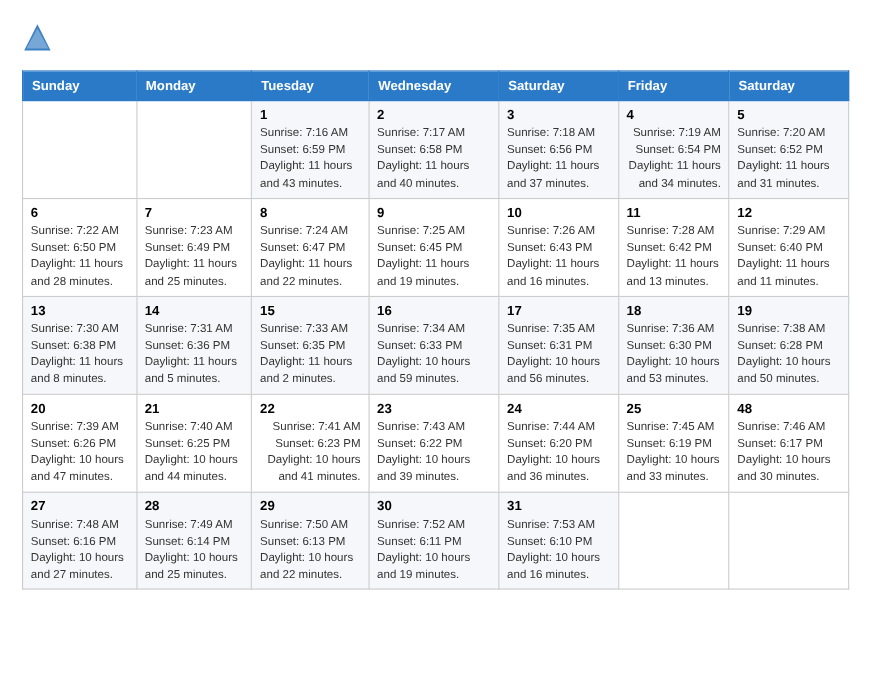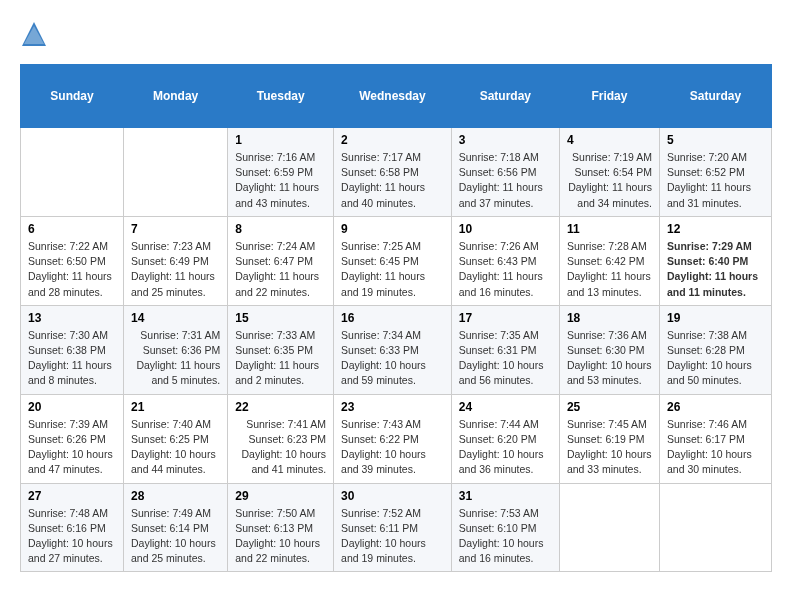--- a/index.html
+++ b/index.html
@@ -46,22 +46,22 @@
       color: #555;
     }
     table {
       width: 100%;
       border-collapse: collapse;
       font-size: 11px;
     }
     thead th {
       background-color: #2a7ac7;
       color: #fff;
-      padding: 24px 8px;
-      text-align: center;
+      padding: 6px 8px;
+      text-align: left;
       font-size: 12px;
       font-weight: bold;
       border: 1px solid #2a7ac7;
     }
     tbody td {
       border: 1px solid #ccc;
       padding: 5px 7px;
       vertical-align: top;
       min-height: 80px;
       background: #fff;
@@ -183,35 +183,35 @@
 Daylight: 11 hours and 16 minutes.</div>
         </td>
         <td>
           <span class="day-num">11</span>
           <div class="day-info" style="white-space: pre-line;">Sunrise: 7:28 AM
 Sunset: 6:42 PM
 Daylight: 11 hours and 13 minutes.</div>
         </td>
         <td>
           <span class="day-num">12</span>
-          <div class="day-info" style="white-space: pre-line; font-weight: bold;">Sunrise: 7:29 AM
+          <div class="day-info" style="white-space: pre-line;">Sunrise: 7:29 AM
 Sunset: 6:40 PM
 Daylight: 11 hours and 11 minutes.</div>
         </td>
       </tr>
       <tr>
         <td>
           <span class="day-num">13</span>
           <div class="day-info" style="white-space: pre-line;">Sunrise: 7:30 AM
 Sunset: 6:38 PM
 Daylight: 11 hours and 8 minutes.</div>
         </td>
         <td>
           <span class="day-num">14</span>
-          <div class="day-info" style="white-space: pre-line; text-align: right;">Sunrise: 7:31 AM
+          <div class="day-info" style="white-space: pre-line;">Sunrise: 7:31 AM
 Sunset: 6:36 PM
 Daylight: 11 hours and 5 minutes.</div>
         </td>
         <td>
           <span class="day-num">15</span>
           <div class="day-info" style="white-space: pre-line;">Sunrise: 7:33 AM
 Sunset: 6:35 PM
 Daylight: 11 hours and 2 minutes.</div>
         </td>
         <td>
@@ -270,21 +270,21 @@
 Sunset: 6:20 PM
 Daylight: 10 hours and 36 minutes.</div>
         </td>
         <td>
           <span class="day-num">25</span>
           <div class="day-info" style="white-space: pre-line;">Sunrise: 7:45 AM
 Sunset: 6:19 PM
 Daylight: 10 hours and 33 minutes.</div>
         </td>
         <td>
-          <span class="day-num">26</span>
+          <span class="day-num">48</span>
           <div class="day-info" style="white-space: pre-line;">Sunrise: 7:46 AM
 Sunset: 6:17 PM
 Daylight: 10 hours and 30 minutes.</div>
         </td>
       </tr>
       <tr>
         <td>
           <span class="day-num">27</span>
           <div class="day-info" style="white-space: pre-line;">Sunrise: 7:48 AM
 Sunset: 6:16 PM

